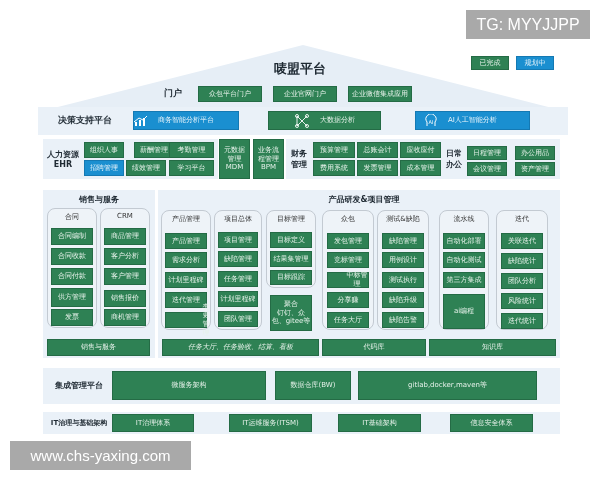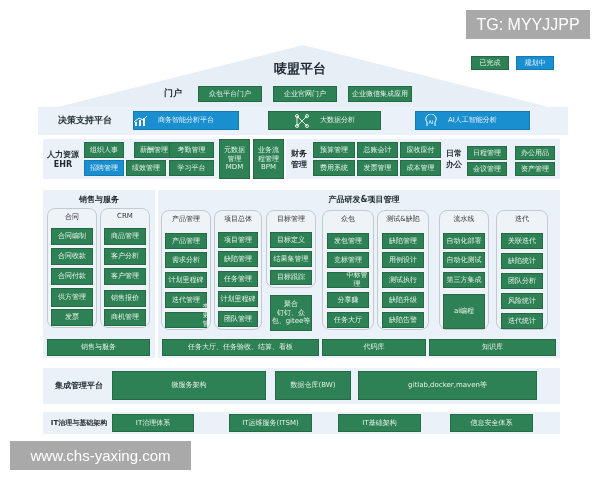--- a/index.html
+++ b/index.html
@@ -200,21 +200,21 @@
 <div class="abs g" style="left:443px;top:294px;width:42px;height:35px;">ai编程</div>
 
 <div class="abs col" style="left:496px;top:210px;width:52px;height:120px;"></div>
 <div class="abs colhead" style="left:496px;top:214px;width:52px;">迭代</div>
 <div class="abs g" style="left:501px;top:233px;width:42px;height:16px;">关联迭代</div>
 <div class="abs g" style="left:501px;top:253px;width:42px;height:16px;">缺陷统计</div>
 <div class="abs g" style="left:501px;top:273px;width:42px;height:16px;">团队分析</div>
 <div class="abs g" style="left:501px;top:293px;width:42px;height:16px;">风险统计</div>
 <div class="abs g" style="left:501px;top:313px;width:42px;height:16px;">迭代统计</div>
 
-<div class="abs g" style="left:162px;top:339px;width:157px;height:17px;">任务大厅、任务验收、结算、看板</div>
+<div class="abs g" style="left:162px;top:339px;width:157px;height:17px;font-style:italic;">任务大厅、任务验收、结算、看板</div>
 <div class="abs g" style="left:322px;top:339px;width:104px;height:17px;">代码库</div>
 <div class="abs g" style="left:429px;top:339px;width:127px;height:17px;">知识库</div>
 
 <div class="abs panel" style="left:43px;top:368px;width:517px;height:36px;"></div>
 <div class="abs lbl" style="left:45px;top:378px;width:68px;height:14px;font-size:8px;">集成管理平台</div>
 <div class="abs g" style="left:112px;top:371px;width:154px;height:29px;">微服务架构</div>
 <div class="abs g" style="left:275px;top:371px;width:76px;height:29px;">数据仓库(BW)</div>
 <div class="abs g" style="left:358px;top:371px;width:179px;height:29px;">gitlab,docker,maven等</div>
 
 <div class="abs panel" style="left:43px;top:412px;width:517px;height:22px;"></div>

